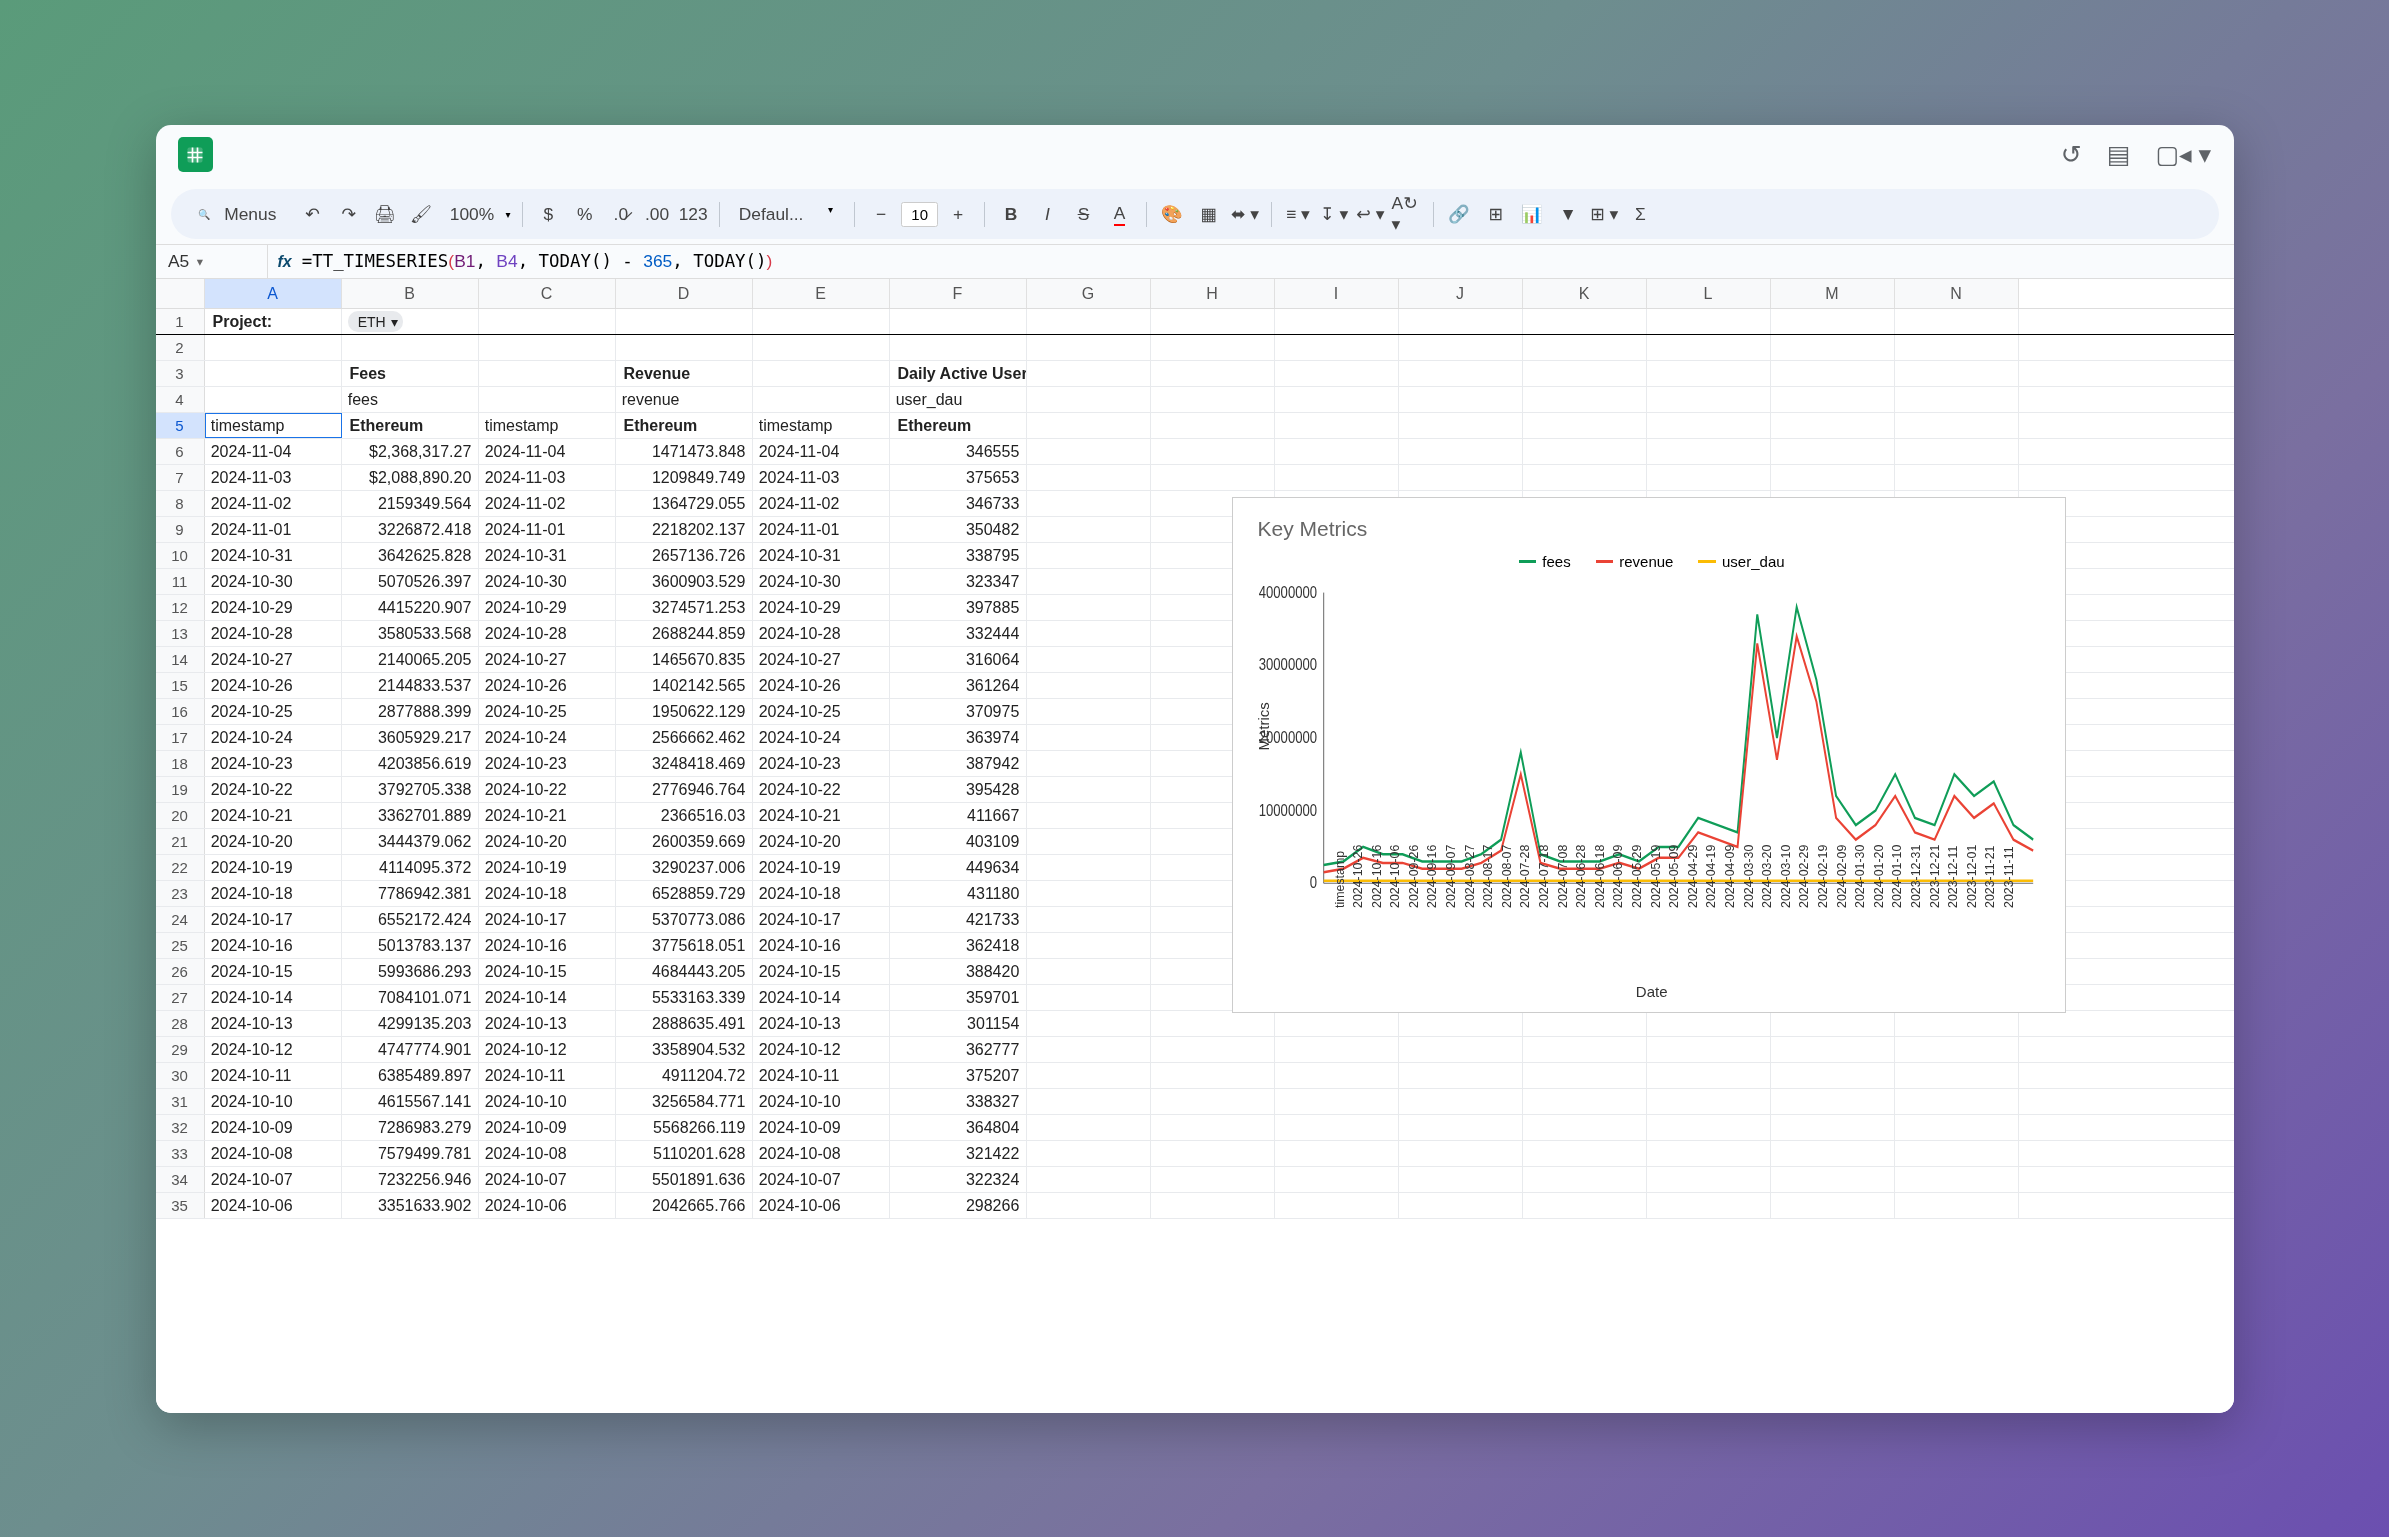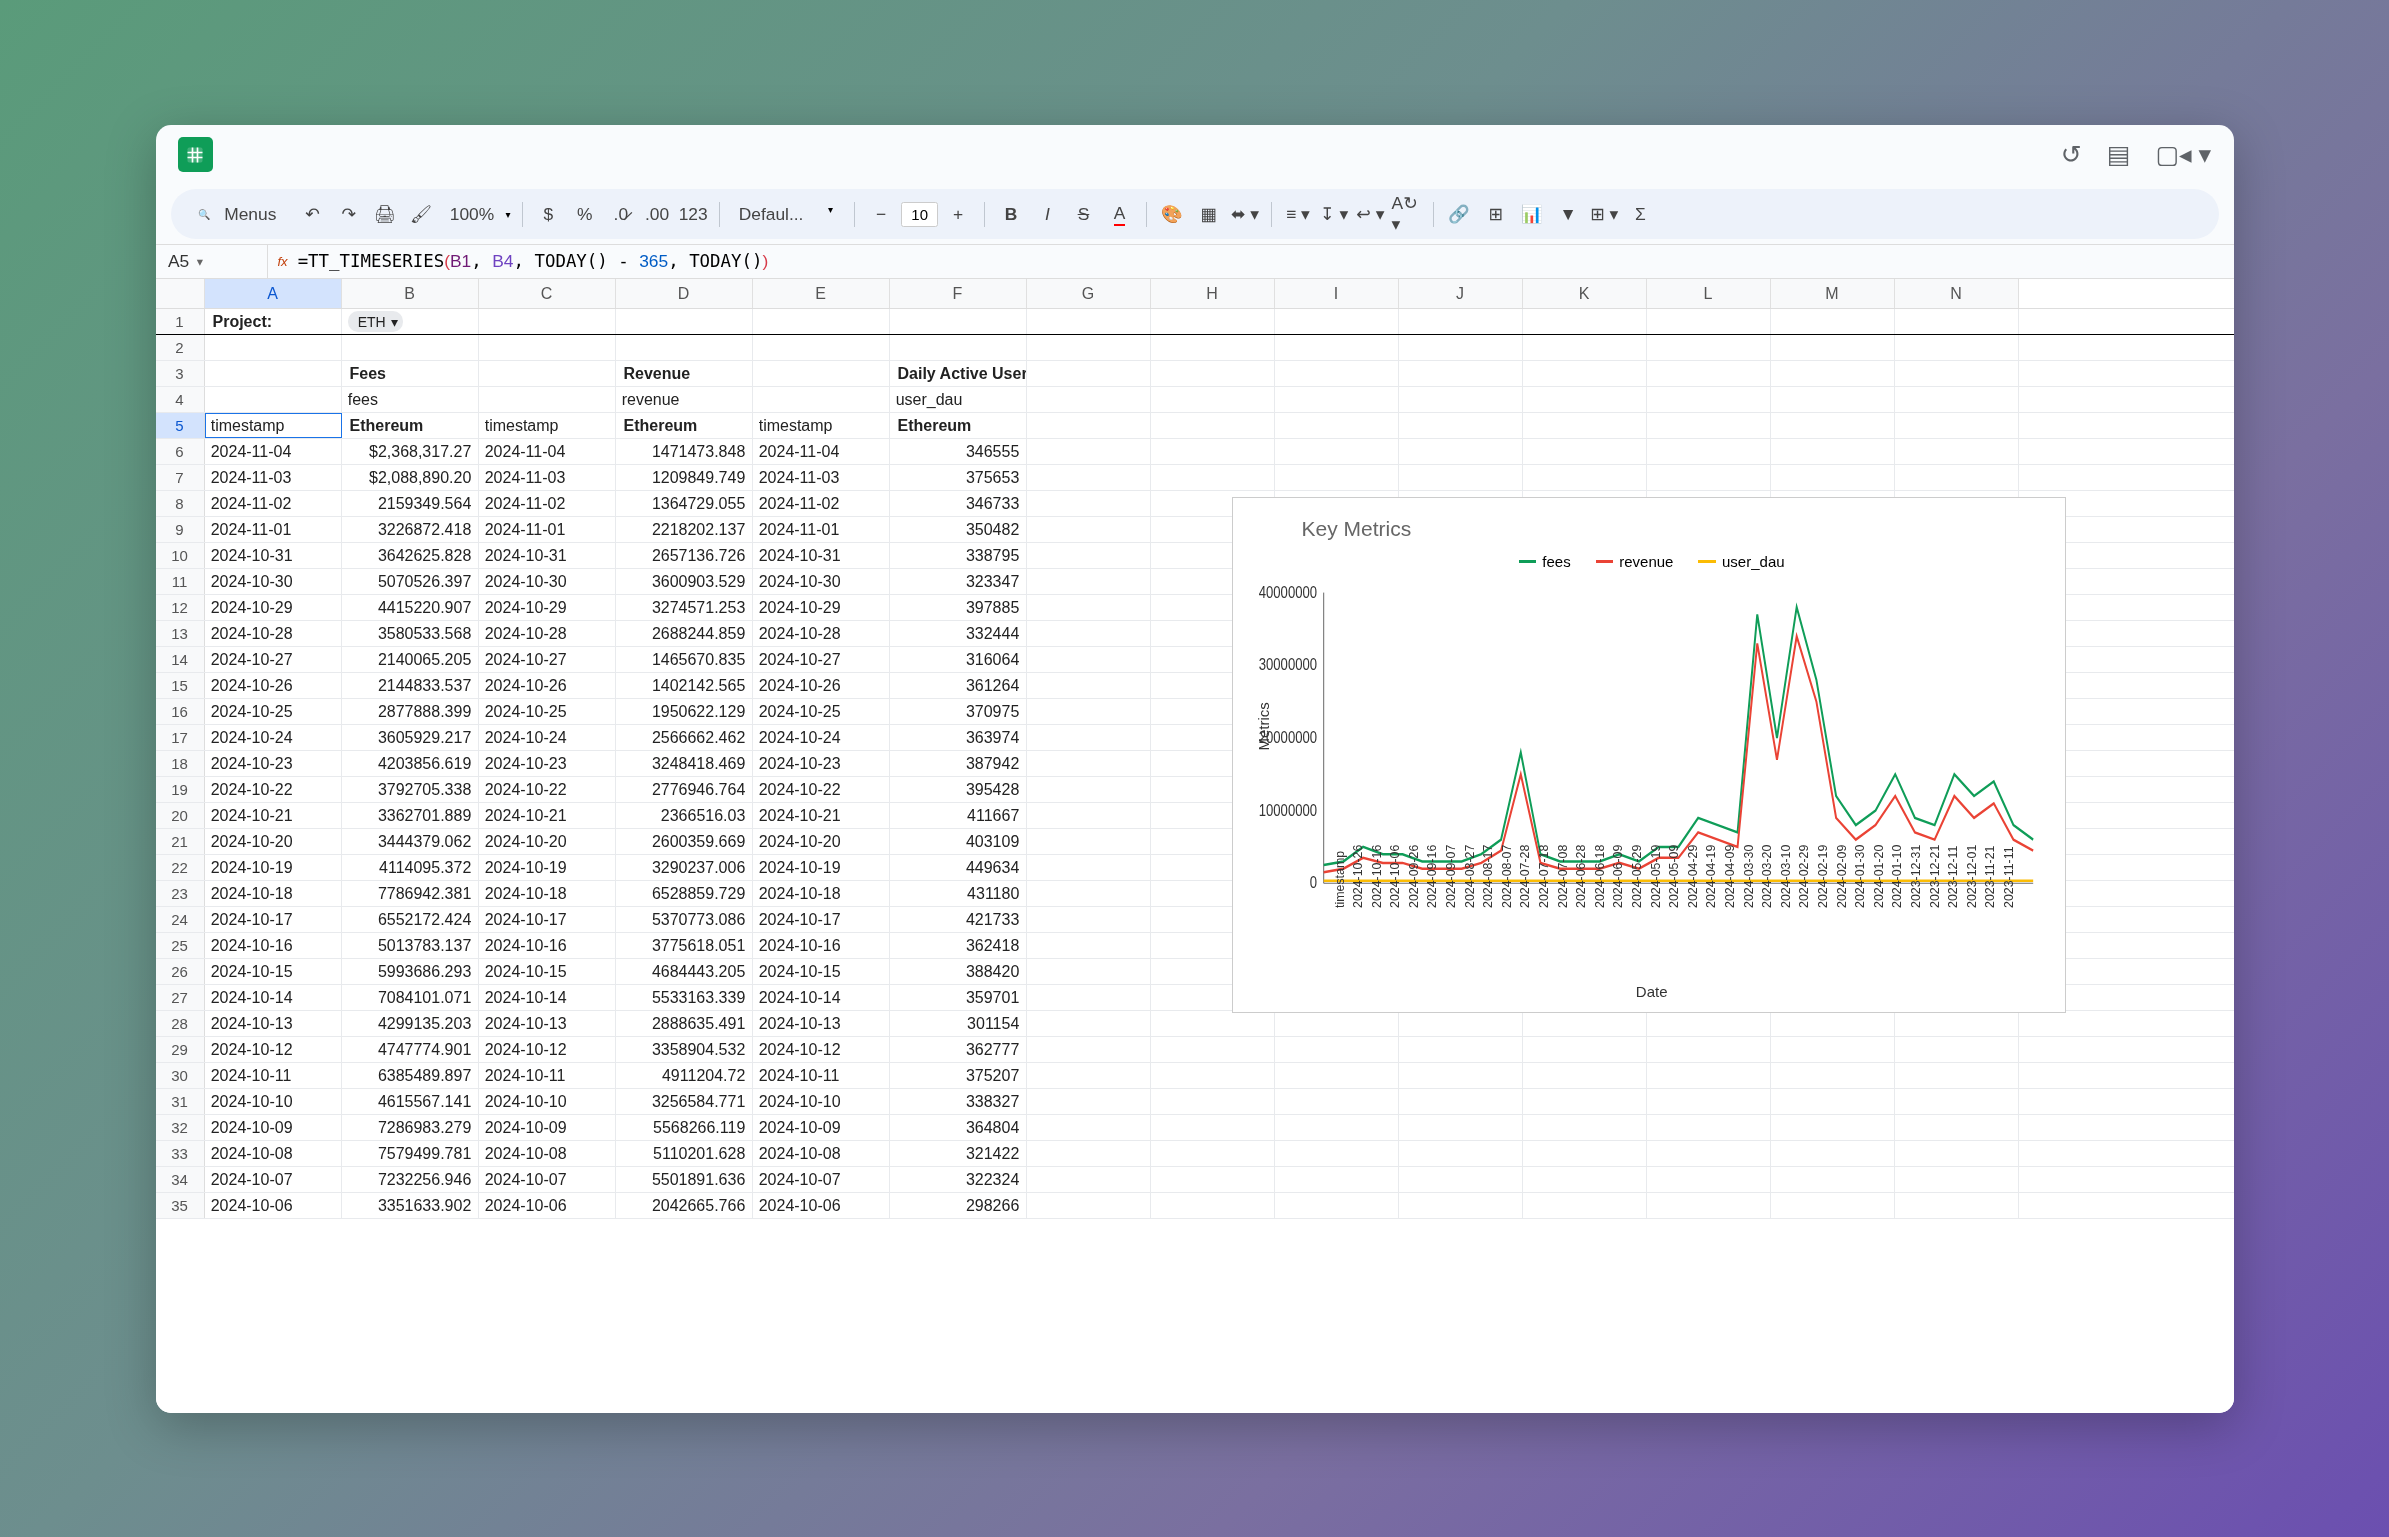--- a/index.html
+++ b/index.html
@@ -13,39 +13,39 @@
 .menubar { display:flex; height:30px; align-items:center; padding:0 20px; gap:17.4px; }
 .menu-item { font-size:18.7px; color:#1f1f1f; padding:2.5px 7.5px; border-radius:3.7px; cursor:pointer; }
 .right-icons { margin-left:auto; display:flex; gap:25px; color:#5f6368; font-size:25px; }
 .toolbar { height:50px; display:flex; align-items:center; padding:0 20px; gap:6.2px; background:#edf2fa; border-radius:25px; margin:5px 15px; }
 .tb-btn { width:30px; height:30px; display:flex; align-items:center; justify-content:center; color:#444; font-size:17.4px; border-radius:3.7px; cursor:pointer; }
 .tb-sep { width:0.6px; height:25px; background:#c0c7d0; margin:0 5px; }
 .tb-text { font-size:17.4px; color:#444; padding:0 7.5px; }
 .tb-input { width:37px; height:25px; border:0.6px solid #ccc; border-radius:2.5px; text-align:center; font-size:15px; }
 .formula-bar { height:35px; display:flex; align-items:center; border-top:0.6px solid #ddd; border-bottom:0.6px solid #ddd; }
 .cell-ref { width:112px; padding:0 12.4px; font-size:17.4px; color:#333; border-right:0.6px solid #ddd; height:100%; display:flex; align-items:center; gap:7.5px; }
-.fx { padding:0 10px; font-style:italic; color:#c2410c; font-size:13px; }
+.fx { padding:0 10px; font-style:italic; color:#0c4a6e; font-size:16px;font-weight:bold; }
 .formula-text { font-size:17.4px; font-family:monospace; }
 .grid-area { flex:1; overflow:hidden; position:relative; background:#fff; }
 .col-headers { display:flex; height:30px; border-bottom:0.6px solid #ddd; }
 .col-header { background:#f8f9fa; border-right:0.6px solid #e0e0e0; display:flex; align-items:center; justify-content:center; font-size:16px; color:#555; }
 .col-header.sel { background:#d3e3fd; color:#0b57d0; }
 .grid-body { position:relative; }
 .row { display:flex; height:26px; border-bottom:0.6px solid #e8eaed; }
 .row-header-cell { width:49px; background:#f8f9fa; border-right:0.6px solid #ddd; display:flex; align-items:center; justify-content:center; font-size:15px; color:#555; }
 .row-header-cell.sel { background:#d3e3fd; color:#0b57d0; }
 .cell { border-right:0.6px solid #e8eaed; padding:0 6.2px; font-size:16px; color:#222; display:flex; align-items:center; overflow:hidden; white-space:nowrap; }
 .cell.num { justify-content:flex-end; }
 .cell.bold { font-weight:700;padding-left:8px; }
 .cell.selected { outline:1.9px solid #1a73e8; outline-offset:-1.2px; background:#fff; z-index:2; }
 .thick-border { border-bottom:1.9px solid #000; }
 .dropdown-pill { background:#e8eaed; border-radius:10px; padding:2.5px 17.4px 2.5px 10px; display:inline-flex; align-items:center; gap:5px; font-size:14px; position:relative; }
 .dropdown-pill::after { content:"▾"; position:absolute; right:5px; }
 .chart-box { position:absolute; top:218px; left:1076px; width:834px; height:516px; background:#fff; border:0.6px solid #ccc; z-index:10; padding:18.7px 18.7px 12.4px 25px; display:flex; flex-direction:column; }
-.chart-title { font-size:21px; color:#666; margin-bottom:12.4px;margin-left:44px; }
+.chart-title { font-size:21px; color:#666; margin-bottom:12.4px; }
 .chart-legend { display:flex; justify-content:center; gap:25px; font-size:15px; margin-bottom:6.2px; }
 .leg-item { display:flex; align-items:center; gap:6.2px; }
 .leg-sw { width:17.4px; height:3.7px; }
 .chart-canvas { flex:1; position:relative; }
 .y-axis-label { position:absolute; left:-18.7px; top:50%; transform:rotate(-90deg) translateX(50%); font-size:15px; color:#333; }
 .x-axis-label { text-align:center; font-size:15px; color:#333; margin-top:6.2px; }
 .x-ticks { display:flex; justify-content:space-between; padding:0 31px 0 75px; }
 .x-tick { font-size:12.4px; color:#333; transform:rotate(-90deg); transform-origin:left top; white-space:nowrap; width:12.4px; height:68px; }
 .title-action-btn { cursor:pointer; }
 .dropdown-caret { font-size:12.4px; color:#666; }

